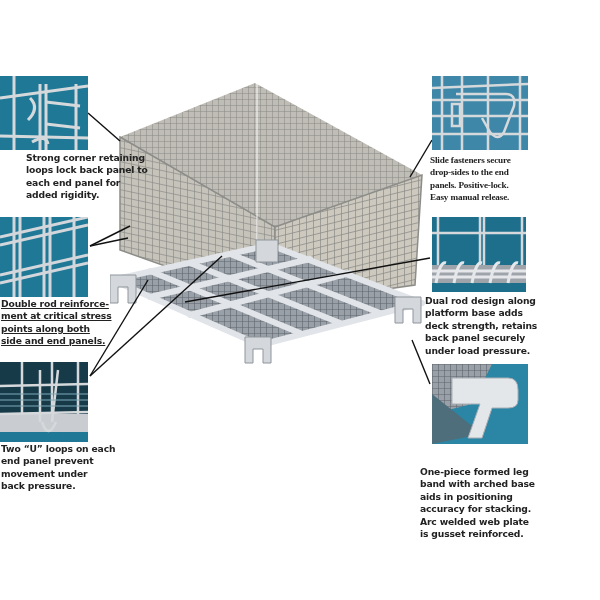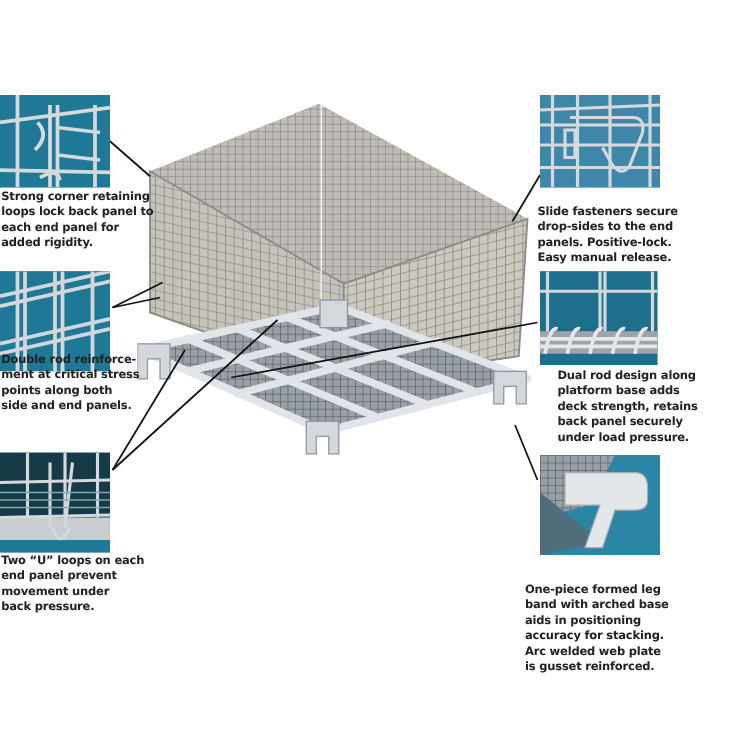--- a/index.html
+++ b/index.html
@@ -92,42 +92,42 @@
       <line x1="46" y1="8" x2="46" y2="74"></line>
       <line x1="76" y1="8" x2="76" y2="74"></line>
       <line x1="46" y1="26" x2="80" y2="30"></line>
       <line x1="46" y1="48" x2="80" y2="52"></line>
       <line x1="0" y1="60" x2="88" y2="62"></line>
       <path d="M30 22 q10 10 -2 22"></path>
       <path d="M32 66 q14 -8 16 2"></path>
     </g>
   </svg>
 </div>
-<div class="caption left" style="left:1px;top:152px;">Strong corner retaining
+<div class="caption left" style="left:1px;top:152px;padding-left:25px;">Strong corner retaining
 loops lock back panel to
 each end panel for
 added rigidity.</div>
 
 <div class="thumb" style="left:0;top:217px;width:88px;height:80px;">
   <svg viewBox="0 0 88 80">
     <rect width="88" height="80" fill="#1f7896"></rect>
     <g stroke="#d3d7db" stroke-width="3" fill="none">
       <line x1="14" y1="0" x2="14" y2="80"></line>
       <line x1="20" y1="0" x2="20" y2="80"></line>
       <line x1="44" y1="0" x2="44" y2="80"></line>
       <line x1="50" y1="0" x2="50" y2="80"></line>
       <line x1="74" y1="0" x2="74" y2="80"></line>
       <line x1="0" y1="20" x2="88" y2="0"></line>
       <line x1="0" y1="28" x2="88" y2="8"></line>
       <line x1="0" y1="58" x2="88" y2="38"></line>
       <line x1="0" y1="66" x2="88" y2="46"></line>
     </g>
   </svg>
 </div>
-<div class="caption left" style="left:1px;top:282px;">Double rod reinforce-
+<div class="caption left" style="left:1px;top:298px;text-decoration:underline;">Double rod reinforce-
 ment at critical stress
 points along both
 side and end panels.</div>
 
 <div class="thumb" style="left:0;top:362px;width:88px;height:80px;">
   <svg viewBox="0 0 88 80">
     <rect width="88" height="80" fill="#163a48"></rect>
     <rect y="52" width="88" height="28" fill="#c9cdd2"></rect>
     <rect y="70" width="88" height="10" fill="#1f7896"></rect>
     <g stroke="#d6d9dc" stroke-width="2.5" fill="none">
@@ -162,21 +162,21 @@
       <line x1="0" y1="58" x2="96" y2="58"></line>
       <line x1="10" y1="0" x2="10" y2="74"></line>
       <line x1="30" y1="0" x2="30" y2="74"></line>
       <line x1="56" y1="0" x2="56" y2="74"></line>
       <line x1="88" y1="0" x2="88" y2="74"></line>
       <path d="M24 18 h50 q10 0 8 12 l-10 26 q-6 10 -14 0 l-8 -14"></path>
       <rect x="20" y="28" width="8" height="22"></rect>
     </g>
   </svg>
 </div>
-<div class="caption right" style="left:430px;top:164px;">Slide fasteners secure
+<div class="caption right" style="left:430px;top:154px;font-family:Liberation Serif, serif;">Slide fasteners secure
 drop-sides to the end
 panels.  Positive-lock.
 Easy manual release.</div>
 
 <div class="thumb" style="left:432px;top:217px;width:94px;height:75px;">
   <svg viewBox="0 0 94 75">
     <rect width="94" height="75" fill="#1e6f8c"></rect>
     <g stroke="#d6d9dc" stroke-width="2.5" fill="none">
       <line x1="6" y1="0" x2="6" y2="50"></line>
       <line x1="48" y1="0" x2="48" y2="50"></line>
@@ -189,21 +189,21 @@
       <path d="M4 66 q4 -22 10 -20"></path>
       <path d="M22 66 q4 -22 10 -20"></path>
       <path d="M40 66 q4 -22 10 -20"></path>
       <path d="M58 66 q4 -22 10 -20"></path>
       <path d="M76 66 q4 -22 10 -20"></path>
       <line x1="0" y1="54" x2="94" y2="54"></line>
       <line x1="0" y1="60" x2="94" y2="60"></line>
     </g>
   </svg>
 </div>
-<div class="caption right" style="left:446px;top:295px;">Dual rod design along
+<div class="caption right" style="left:425px;top:295px;">Dual rod design along
 platform base adds
 deck strength, retains
 back panel securely
 under load pressure.</div>
 
 <div class="thumb" style="left:432px;top:364px;width:96px;height:80px;">
   <svg viewBox="0 0 96 80">
     <rect width="96" height="80" fill="#2b86a6"></rect>
     <polygon points="0,0 60,0 40,40 0,50" fill="url(#meshDeck)"></polygon>
     <polygon points="0,30 50,70 0,80" fill="#4d6e7a"></polygon>

